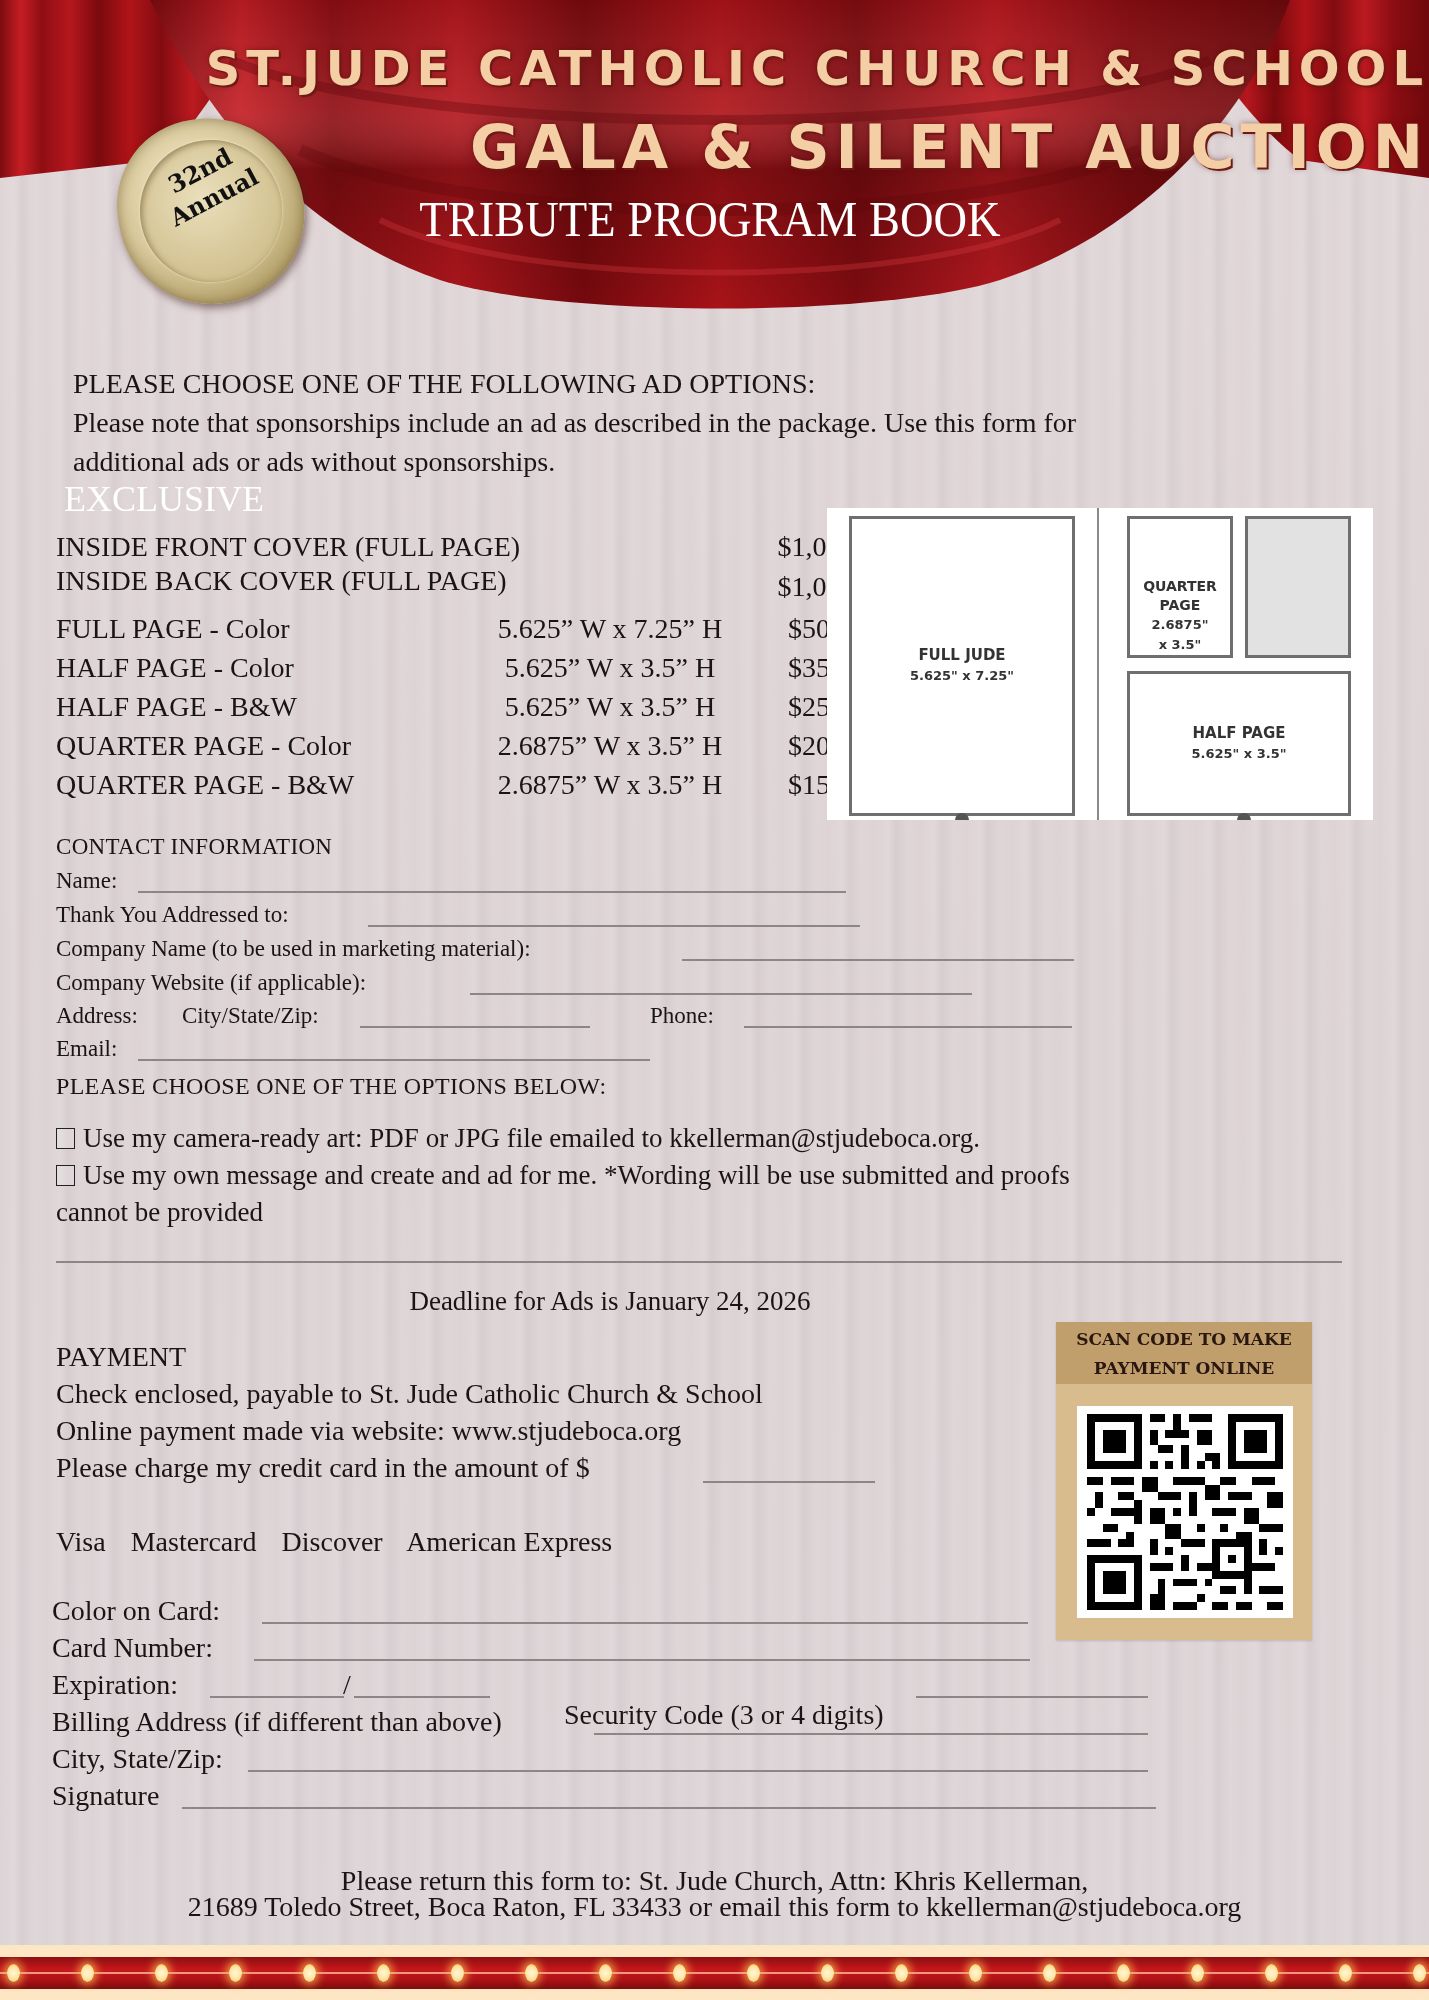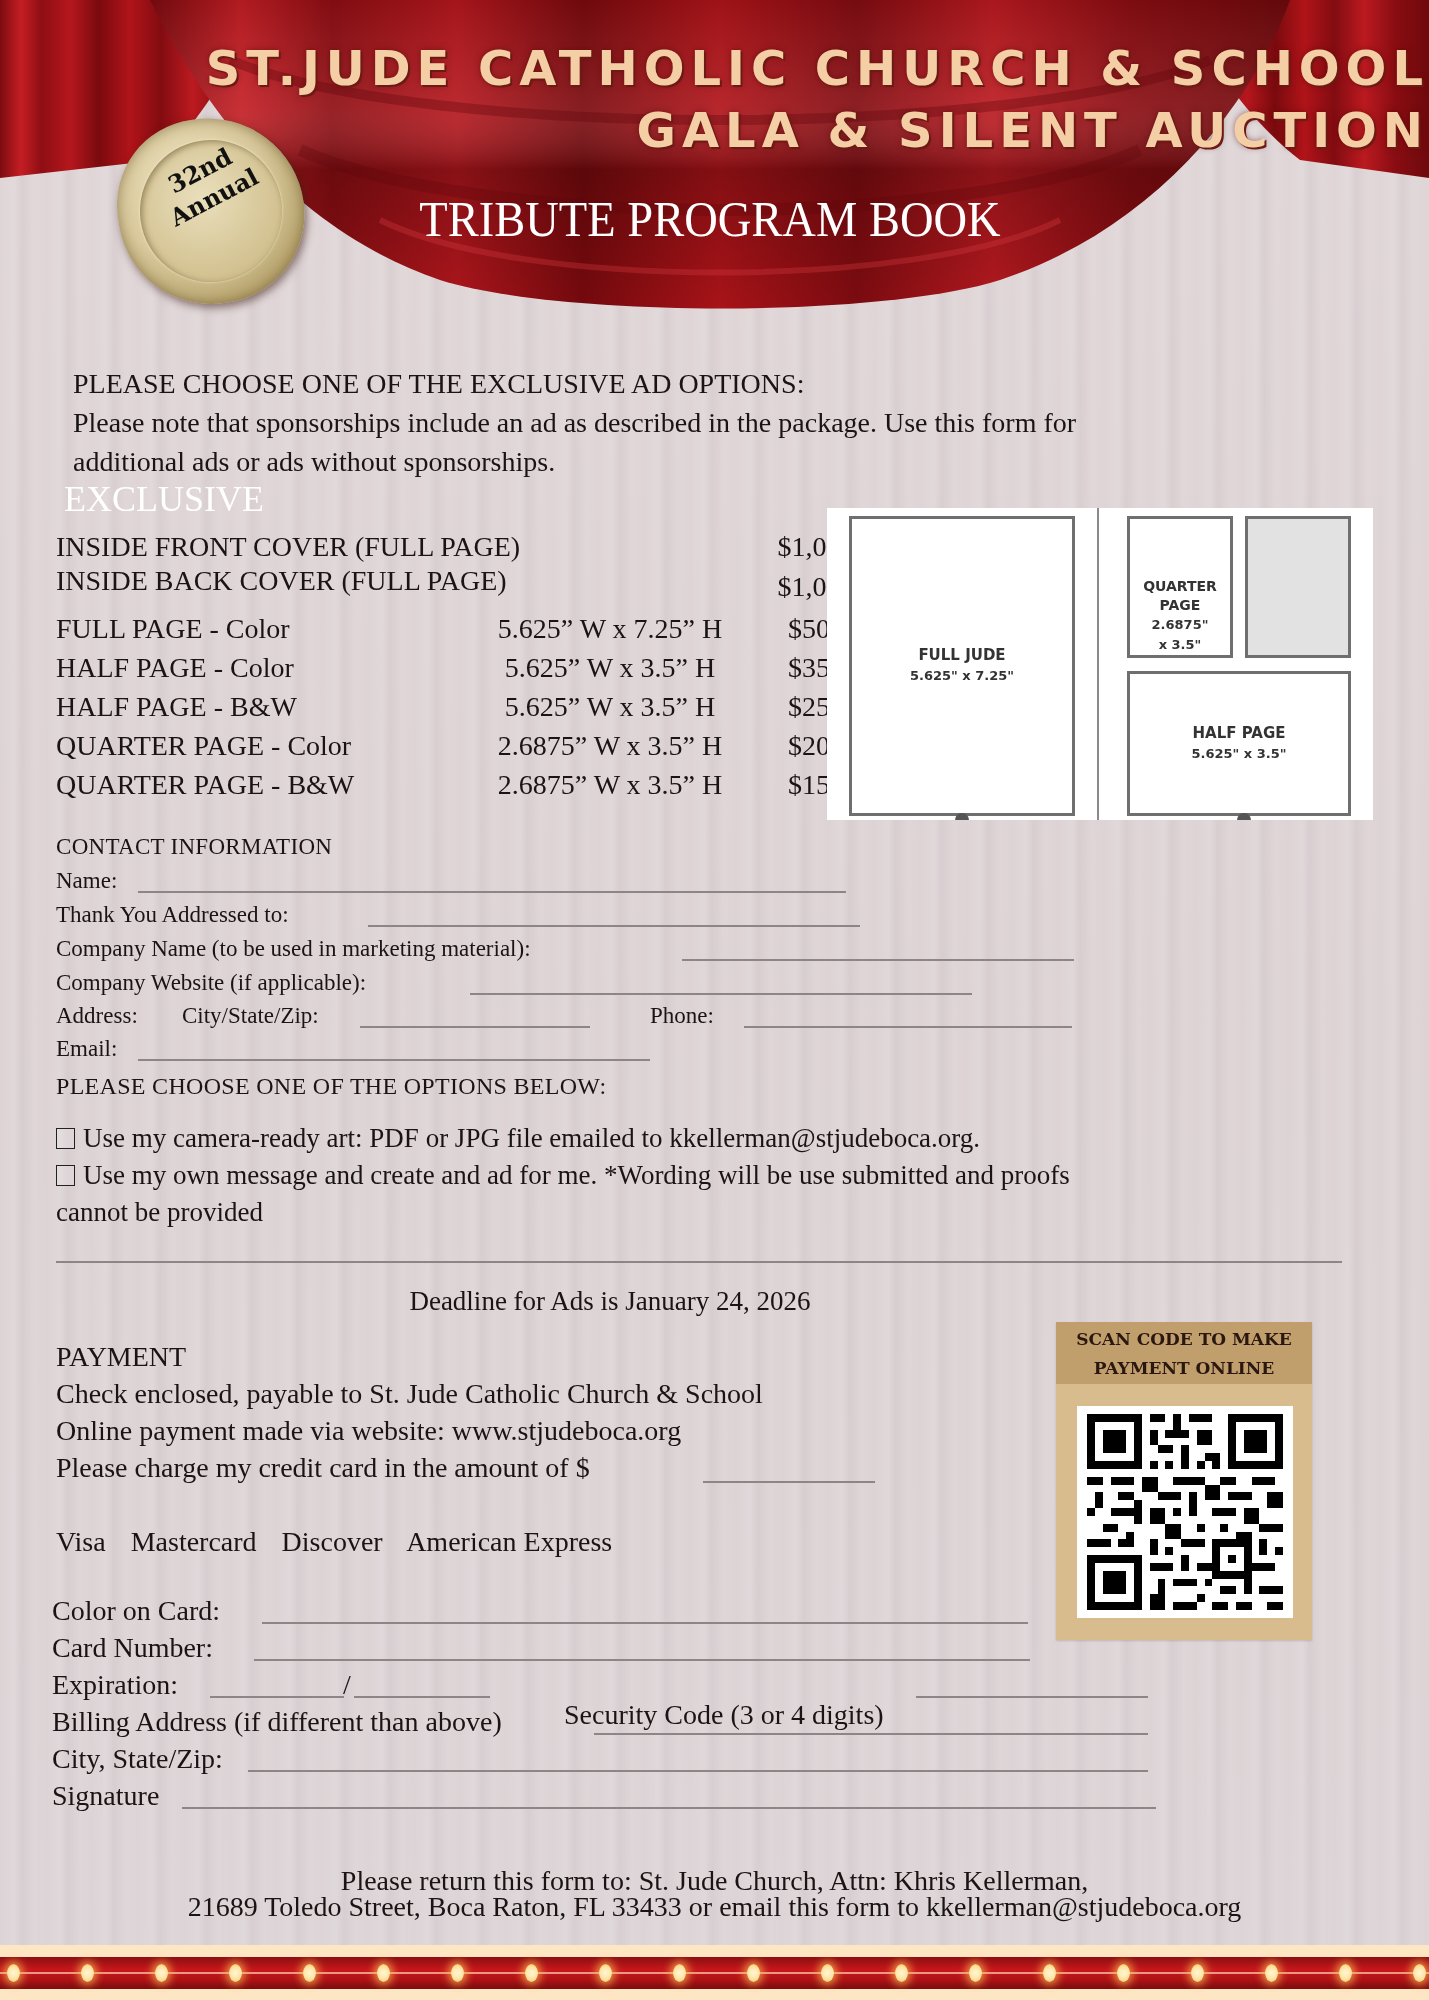--- a/index.html
+++ b/index.html
@@ -21,21 +21,21 @@
     position: absolute; left: 0; top: 0; width: 1429px; height: 320px; overflow: hidden;
   }
   .curtain svg { position: absolute; left: 0; top: 0; }
   .title-line {
     position: absolute; left: 0; width: 1429px; text-align: right;
     font-family: "DejaVu Sans", sans-serif; font-weight: bold;
     color: #f4cfa5; letter-spacing: 6px;
     text-shadow: 2px 2px 0 #6e1a14, 0 0 6px rgba(80,0,0,0.5);
   }
   .title-1 { top: 40px; font-size: 48px; padding-left: 12px; }
-  .title-2 { top: 102px; font-size: 48px; }
+  .title-2 { top: 112px; font-size: 60px; }
   .subtitle {
     position: absolute; top: 190px; left: 360px; width: 700px; text-align: center;
     font-family: "Liberation Serif", serif; font-size: 50px; color: #ffffff;
     letter-spacing: 0px; transform: scaleX(0.93); transform-origin: center;
   }
 
   
   .seal {
     position: absolute; left: 118px; top: 118px; width: 186px; height: 186px;
     border-radius: 46% 52% 48% 50%;
@@ -169,21 +169,21 @@
 
 <div class="seal">
   <div class="seal-inner"></div>
   <div class="seal-text">
     <div>32nd</div>
     <div>Annual</div>
   </div>
 </div>
 
 <div class="intro">
-  <div>PLEASE CHOOSE ONE OF THE EXCLUSIVE AD OPTIONS:</div>
+  <div>PLEASE CHOOSE ONE OF THE FOLLOWING AD OPTIONS:</div>
   <div>Please note that sponsorships include an ad as described in the package. Use this form for</div>
   <div>additional ads or ads without sponsorships.</div>
 </div>
 <div class="exclusive">EXCLUSIVE</div>
 
 <div class="price-row" style="top:530px;">
   <span class="lbl">INSIDE FRONT COVER (FULL PAGE)</span>
   <span class="amt">$1,000</span>
 </div>
 <div class="price-row" style="top:564px;">

